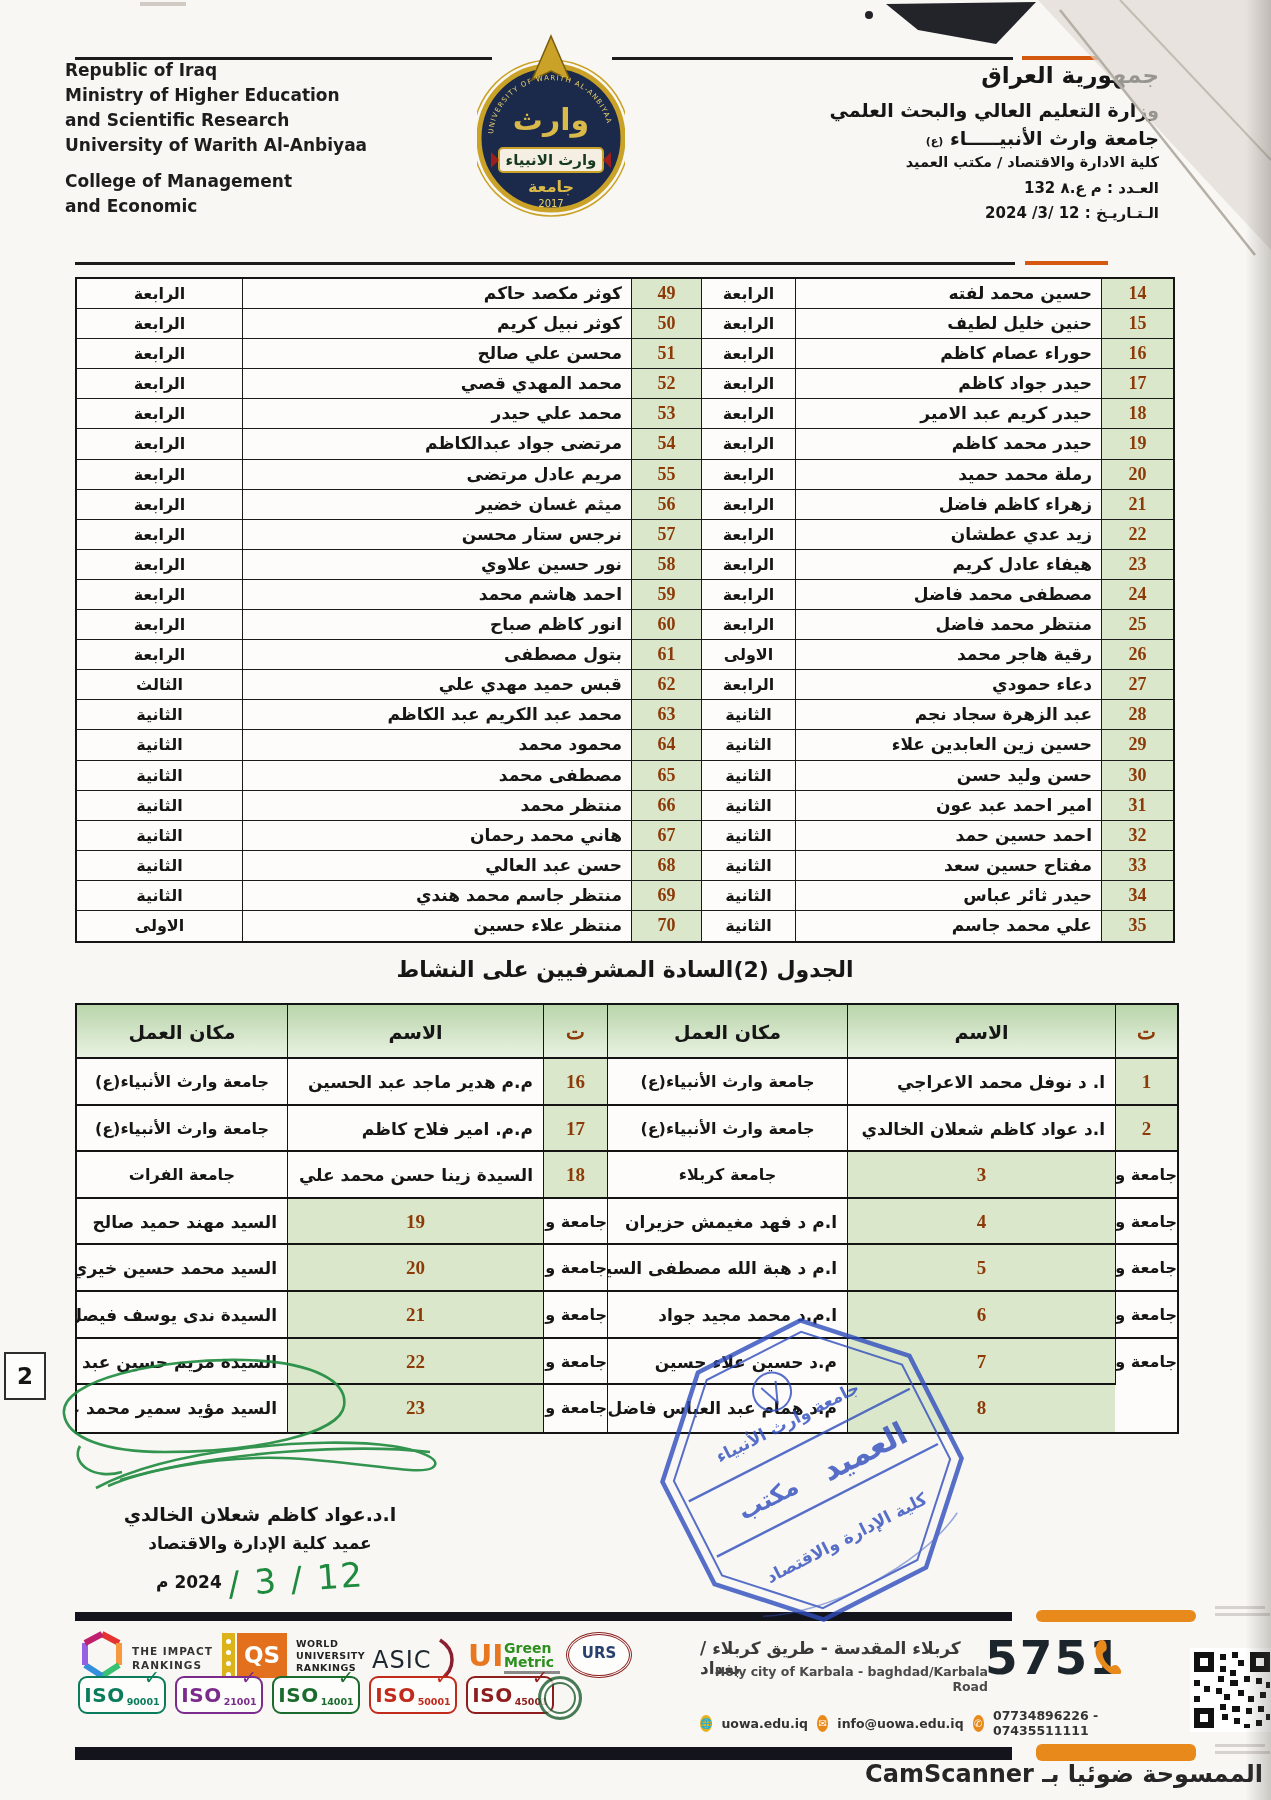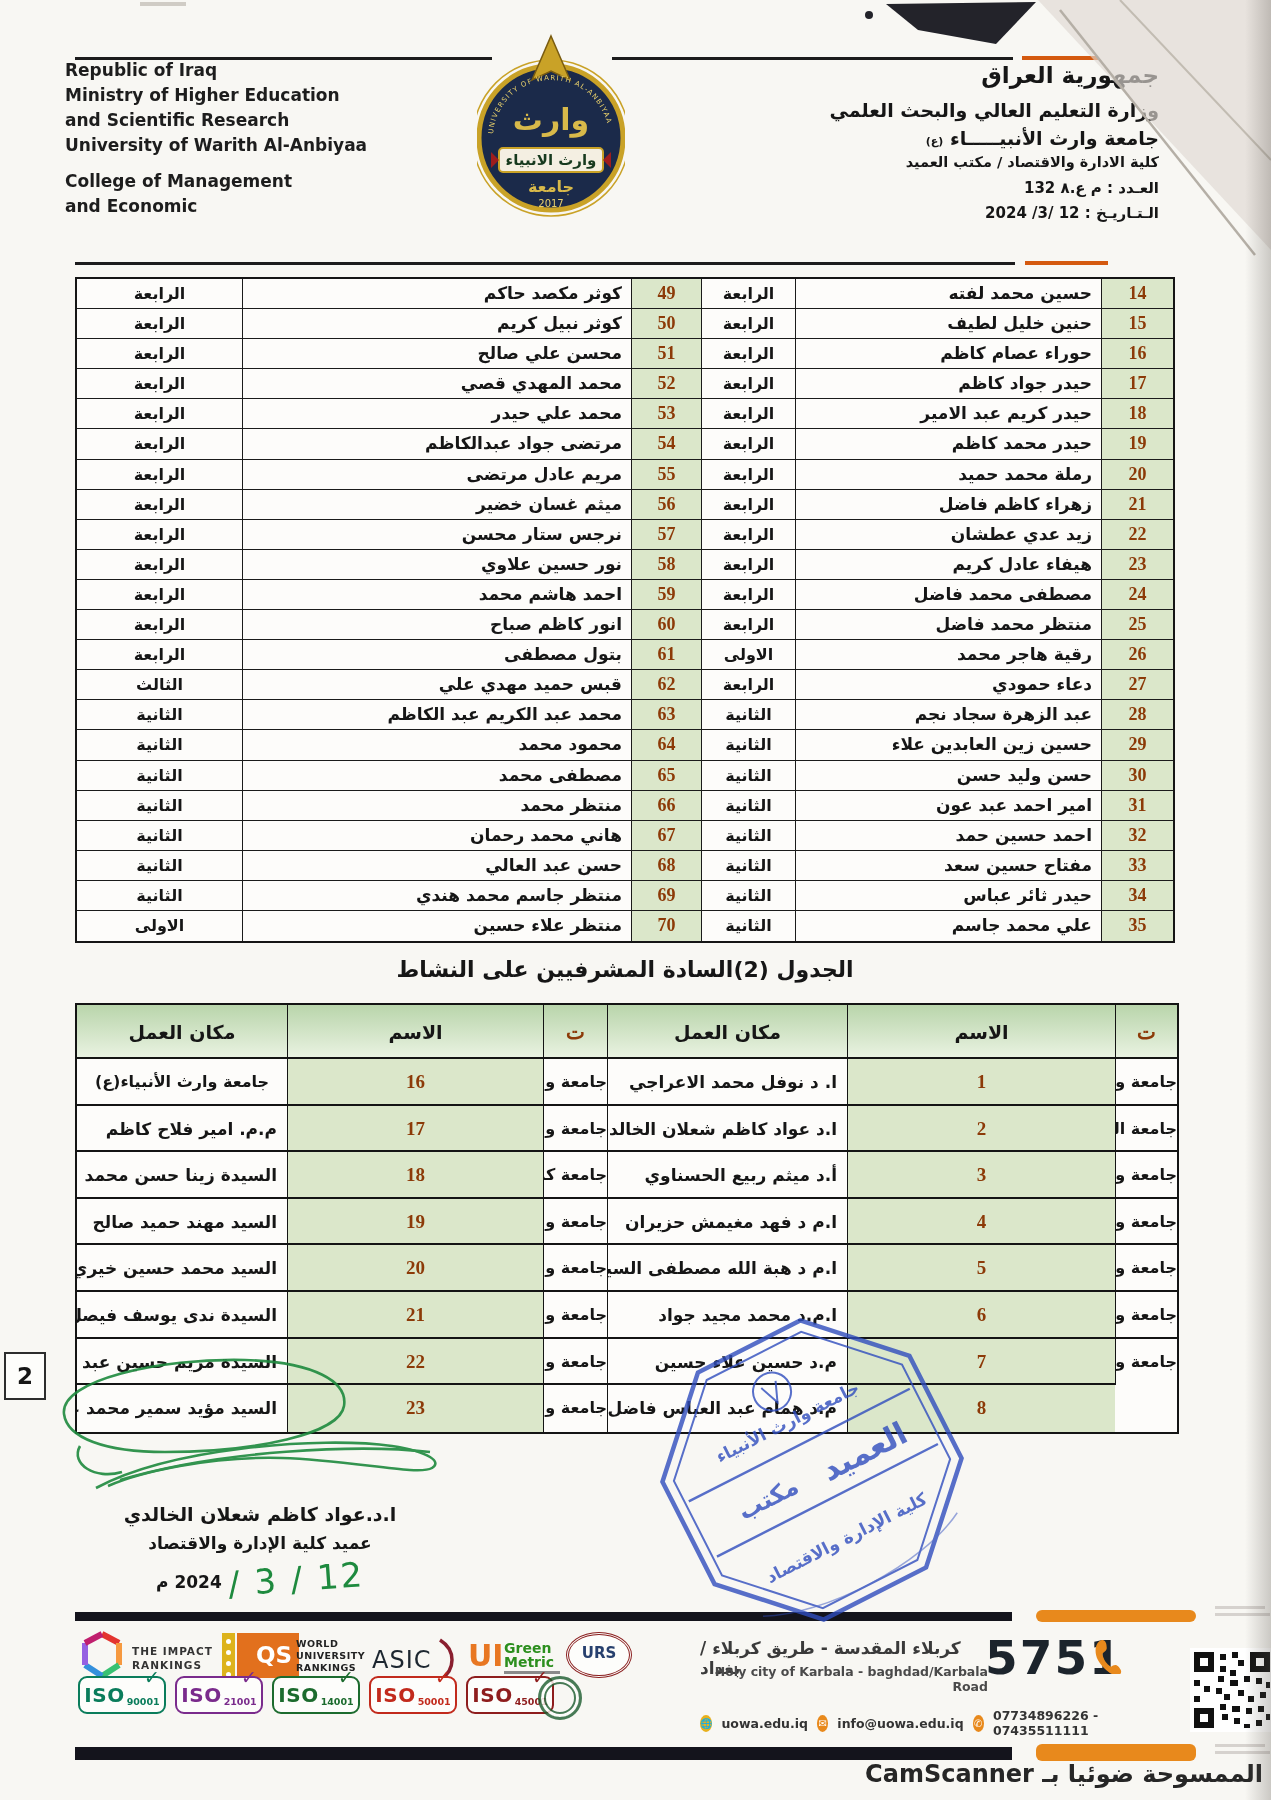--- a/index.html
+++ b/index.html
@@ -56,21 +56,21 @@
   .pageno{position:absolute;left:4px;top:1352px;width:38px;height:44px;border:2.5px solid #2d2d2d;
           background:#fdfdfb;text-align:center;line-height:44px;font-size:23px;font-weight:700;}
   
   .bar{position:absolute;background:#14141c;}
   .bar.orange{background:#e8891c;border-radius:6px;}
   .graytxt{position:absolute;background:#b9b5ae;opacity:.55;height:3px;}
   .impact-txt{position:absolute;font-size:10.5px;font-weight:700;color:#333;letter-spacing:1px;line-height:14px;}
   .qs-strip{position:absolute;width:13px;height:45px;background:#ddb31c;}
   .qs-strip i{display:block;width:5px;height:5px;background:#fff;border-radius:50%;margin:6px auto 0;}
   .qs-box{position:absolute;width:50px;height:45px;background:#e2701d;color:#fff;text-align:center;
-          line-height:45px;font-size:23px;font-weight:700;padding-left:12px;}
+          line-height:45px;font-size:23px;font-weight:700;}
   .qs-txt{position:absolute;font-size:9.5px;font-weight:700;color:#222;line-height:12px;letter-spacing:.5px;}
   .asic{position:absolute;font-size:24px;font-weight:400;color:#1d2730;letter-spacing:1px;}
   .ui{position:absolute;font-size:30px;font-weight:700;color:#e87722;}
   .ui-g{position:absolute;font-size:14px;font-weight:700;color:#2c8f1e;line-height:14px;}
   .ui-line{position:absolute;width:56px;height:3px;background:#8a8a8a;}
   .urs{position:absolute;width:60px;height:40px;border:3px double #8a1f1f;border-radius:50%;
        text-align:center;line-height:36px;font-size:15px;font-weight:700;color:#27406e;background:#fdfdfb;}
   .iso-row{position:absolute;left:78px;top:1676px;display:flex;gap:9px;}
   .iso-badge{position:relative;width:84px;height:34px;border:2.5px solid;border-radius:9px;
              background:#fdfdfb;display:flex;align-items:center;justify-content:center;gap:2px;}
@@ -277,35 +277,35 @@
   <div class="h2-title">الجدول (2)السادة المشرفيين على النشاط</div>
 
   <div class="t2">
       <div class="cell h-cell">مكان العمل</div>
       <div class="cell h-cell">الاسم</div>
       <div class="cell h-cell ht">ت</div>
       <div class="cell h-cell">مكان العمل</div>
       <div class="cell h-cell">الاسم</div>
       <div class="cell h-cell ht">ت</div>
       <div class="cell c-wk">جامعة وارث الأنبياء(ع)</div>
+      <div class="cell c-nm2">م.م هدير ماجد عبد الحسين</div>
       <div class="cell c-no2">16</div>
       <div class="cell c-wk">جامعة وارث الأنبياء(ع)</div>
       <div class="cell c-nm2">ا. د نوفل محمد الاعراجي</div>
       <div class="cell c-no2">1</div>
       <div class="cell c-wk">جامعة وارث الأنبياء(ع)</div>
       <div class="cell c-nm2">م.م. امير فلاح كاظم</div>
       <div class="cell c-no2">17</div>
       <div class="cell c-wk">جامعة وارث الأنبياء(ع)</div>
       <div class="cell c-nm2">ا.د عواد كاظم شعلان الخالدي</div>
       <div class="cell c-no2">2</div>
       <div class="cell c-wk">جامعة الفرات</div>
       <div class="cell c-nm2">السيدة زينا حسن محمد علي</div>
       <div class="cell c-no2">18</div>
       <div class="cell c-wk">جامعة كربلاء</div>
-      <div class="cell c-nm2">أ.د ميثم ربيع الحسناوي</div>
       <div class="cell c-no2">3</div>
       <div class="cell c-wk">جامعة وارث الأنبياء(ع)</div>
       <div class="cell c-nm2">السيد مهند حميد صالح</div>
       <div class="cell c-no2">19</div>
       <div class="cell c-wk">جامعة وارث الأنبياء(ع)</div>
       <div class="cell c-nm2">ا.م د فهد مغيمش حزيران</div>
       <div class="cell c-no2">4</div>
       <div class="cell c-wk">جامعة وارث الأنبياء(ع)</div>
       <div class="cell c-nm2">السيد محمد حسين خيري</div>
       <div class="cell c-no2">20</div>

